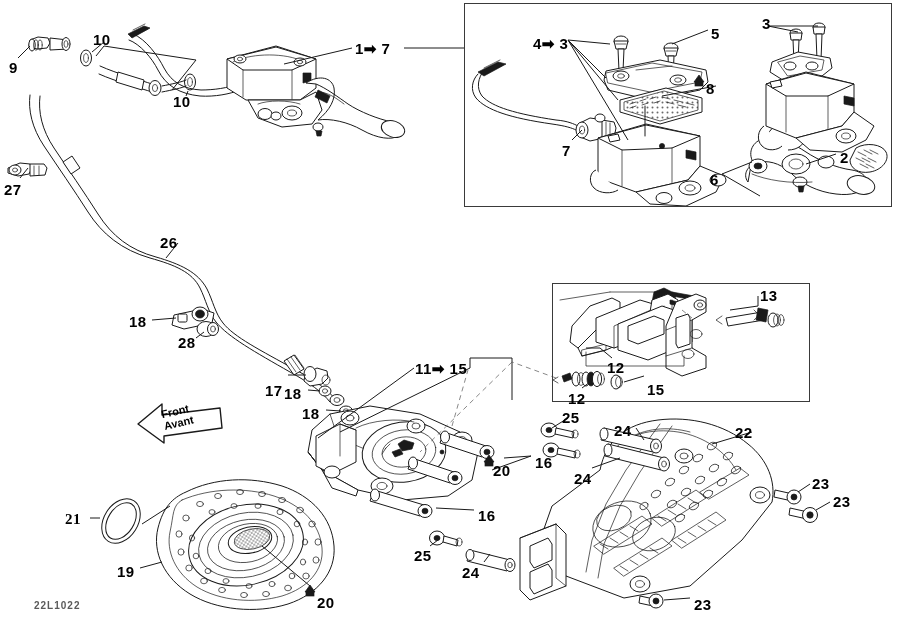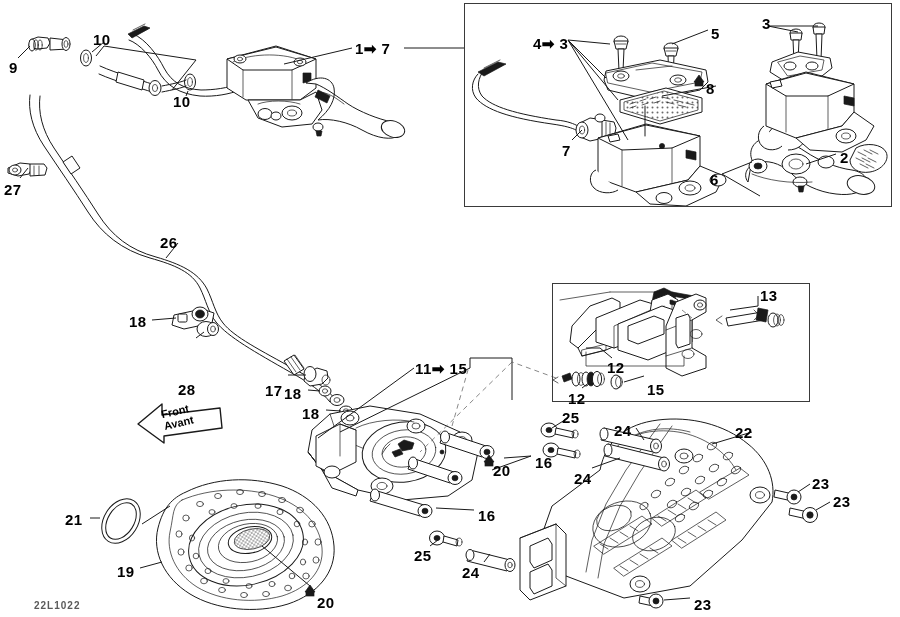--- a/index.html
+++ b/index.html
@@ -678,25 +678,25 @@
   </div>
 
   <div id="callout-layer">
       <div class="callout" style="left: 9px; top: 60px; font-size: 15px;">9</div>
       <div class="callout" style="left: 93px; top: 32px; font-size: 15px;">10</div>
       <div class="callout" style="left: 173px; top: 94px; font-size: 15px;">10</div>
       <div class="callout" style="left: 355px; top: 41px; font-size: 15px;">1➡ 7</div>
       <div class="callout" style="left: 4px; top: 182px; font-size: 15px;">27</div>
       <div class="callout" style="left: 160px; top: 235px; font-size: 15px;">26</div>
       <div class="callout" style="left: 129px; top: 314px; font-size: 15px;">18</div>
-      <div class="callout" style="left: 178px; top: 335px; font-size: 15px; margin-top: 47px;">28</div>
+      <div class="callout" style="left: 178px; top: 335px; font-size: 15px;">28</div>
       <div class="callout" style="left: 265px; top: 371px; font-size: 15px; margin-top: 12px;">17</div>
       <div class="callout" style="left: 284px; top: 386px; font-size: 15px;">18</div>
       <div class="callout" style="left: 302px; top: 406px; font-size: 15px;">18</div>
-      <div class="callout" style="left: 65px; top: 512px; font-size: 15px;">21</div>
+      <div class="callout" style="left: 65px; top: 512px; font-size: 15px; font-family: Liberation Serif, serif;">21</div>
       <div class="callout" style="left: 117px; top: 564px; font-size: 15px;">19</div>
       <div class="callout" style="left: 317px; top: 595px; font-size: 15px;">20</div>
       <div class="callout" style="left: 415px; top: 361px; font-size: 15px;">11➡ 15</div>
       <div class="callout" style="left: 493px; top: 463px; font-size: 15px;">20</div>
       <div class="callout" style="left: 535px; top: 455px; font-size: 15px;">16</div>
       <div class="callout" style="left: 478px; top: 508px; font-size: 15px;">16</div>
       <div class="callout" style="left: 562px; top: 410px; font-size: 15px;">25</div>
       <div class="callout" style="left: 614px; top: 423px; font-size: 15px;">24</div>
       <div class="callout" style="left: 574px; top: 471px; font-size: 15px;">24</div>
       <div class="callout" style="left: 414px; top: 548px; font-size: 15px;">25</div>

